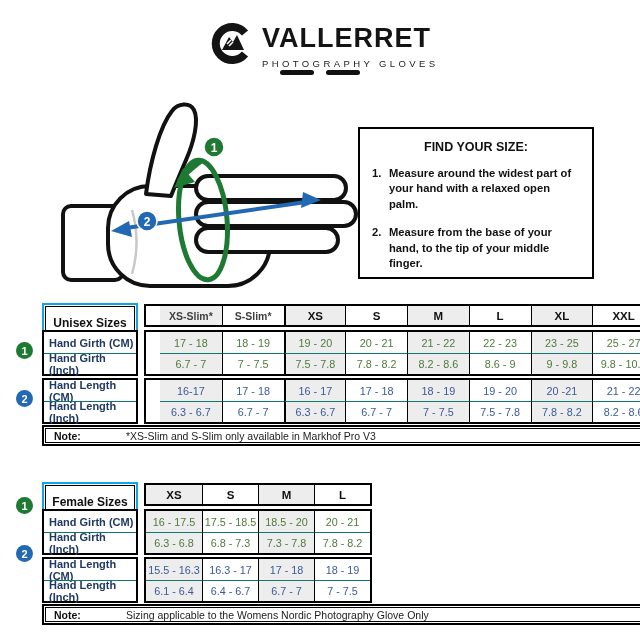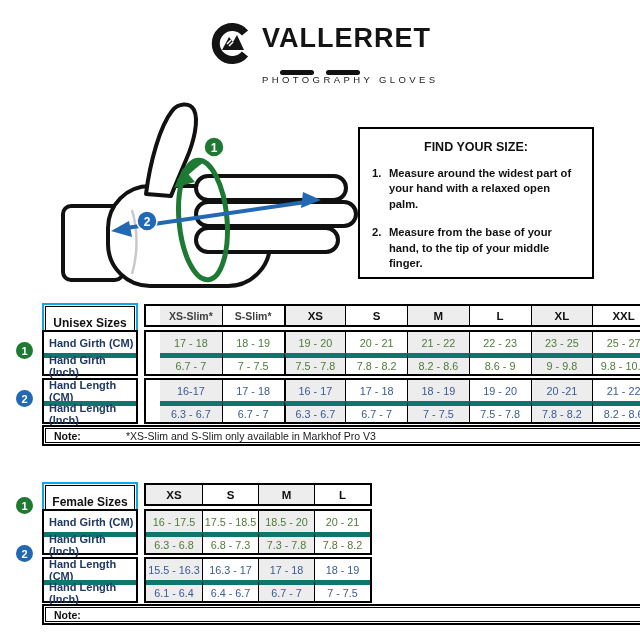--- a/index.html
+++ b/index.html
@@ -2,21 +2,21 @@
 <html><head>
 <meta charset="utf-8">
 <style>
   html,body{margin:0;padding:0;background:#fff;width:640px;height:640px;overflow:hidden;
     font-family:"Liberation Sans","DejaVu Sans",sans-serif;color:#111;}
   .abs{position:absolute;}
   
   #logo-icon{left:209px;top:20px;width:47px;height:47px;}
   #brand-text{left:262px;top:23px;}
   #brand-name{font-size:27px;font-weight:bold;letter-spacing:1px;color:#141414;}
-  #brand-sub{font-size:9.5px;letter-spacing:3.4px;color:#1c1c1c;margin-top:20px;}
+  #brand-sub{font-size:9.5px;letter-spacing:3.4px;color:#1c1c1c;margin-top:4px;}
   #chart-title-row{left:0;top:70px;width:640px;display:flex;align-items:center;justify-content:center;gap:12px;}
   .title-bar{width:34px;height:5px;background:#111;border-radius:3px;}
   #chart-title{font-size:17px;font-weight:bold;letter-spacing:0.5px;color:#111;}
   
   #find-size-box{left:358px;top:127px;width:236px;height:152px;border:2px solid #000;background:#fff;box-sizing:border-box;}
   #find-size-title{text-align:center;font-weight:bold;font-size:12.5px;margin-top:11px;}
   #find-size-steps{margin:12px 10px 0 12px;}
   .step{display:flex;margin-bottom:13px;font-size:11.2px;font-weight:bold;line-height:1.38;}
   .step .n{width:17px;flex:0 0 17px;}
   
@@ -34,21 +34,21 @@
   .dgrid{left:102px;border:2px solid #000;display:grid;grid-auto-rows:21px;}
   .g-girth-pos{top:27px;} .g-length-pos{top:75px;}
   #unisex-table .hrow,#unisex-table .dgrid{width:512px;padding-left:14px;}
   #female-table .hrow,#female-table .dgrid{width:228px;}
   .hcell{display:flex;align-items:center;justify-content:center;font-weight:bold;font-size:11.5px;box-sizing:border-box;}
   .hcell.slim{font-size:10.5px;color:#3f3f3f;}
   .lcell{display:flex;align-items:center;font-weight:bold;font-size:11px;color:#1f3864;padding-left:5px;box-sizing:border-box;}
   .vcell{display:flex;align-items:center;justify-content:center;font-size:10.8px;box-sizing:border-box;}
   .v-girth{color:#4f7a3a;} .v-length{color:#3a5a96;}
   .shade{background:#ededed;}
-  .bl{border-left:1px solid #000;} .sep{border-left:2px solid #000;} .bt{border-top:5px solid #0f766e;}
+  .bl{border-left:1px solid #000;} .sep{border-left:2px solid #000;} .bt{border-top:1px solid #0f766e;}
   .note-box{left:0;top:122px;width:620px;height:21px;border:2px solid #000;
     box-shadow:inset 0 0 0 1px #fff,inset 0 0 0 2px #000;
     display:flex;align-items:center;font-size:10.5px;padding-left:10px;}
   .note-lab{font-weight:bold;width:72px;flex:0 0 72px;}
   .note-txt{color:#1c1c1c;}
   
   .marker{position:absolute;width:17px;height:17px;border-radius:50%;color:#fff;
     display:flex;align-items:center;justify-content:center;font-size:11px;font-weight:bold;}
   .m-girth{background:#1e7a33;} .m-length{background:#2268b2;}
   #m-u1{left:16px;top:342px;} #m-u2{left:16px;top:390px;}
@@ -209,19 +209,20 @@
       <div class="vcell v-length bl">16.3 - 17</div>
       <div class="vcell v-length shade bl">17 - 18</div>
       <div class="vcell v-length bl">18 - 19</div>
       <div class="vcell v-length shade bt">6.1 - 6.4</div>
       <div class="vcell v-length bt bl">6.4 - 6.7</div>
       <div class="vcell v-length shade bt bl">6.7 - 7</div>
       <div class="vcell v-length bt bl">7 - 7.5</div>
     </div>
   <div class="tbox note-box">
     <span class="note-lab">Note:</span>
+    <span class="note-txt">Sizing applicable to the Womens Nordic Photography Glove Only</span>
   </div>
 </div>
 
 <div id="m-u1" class="marker m-girth">1</div>
 <div id="m-u2" class="marker m-length">2</div>
 <div id="m-f1" class="marker m-girth">1</div>
 <div id="m-f2" class="marker m-length">2</div>
 
 </body></html>

